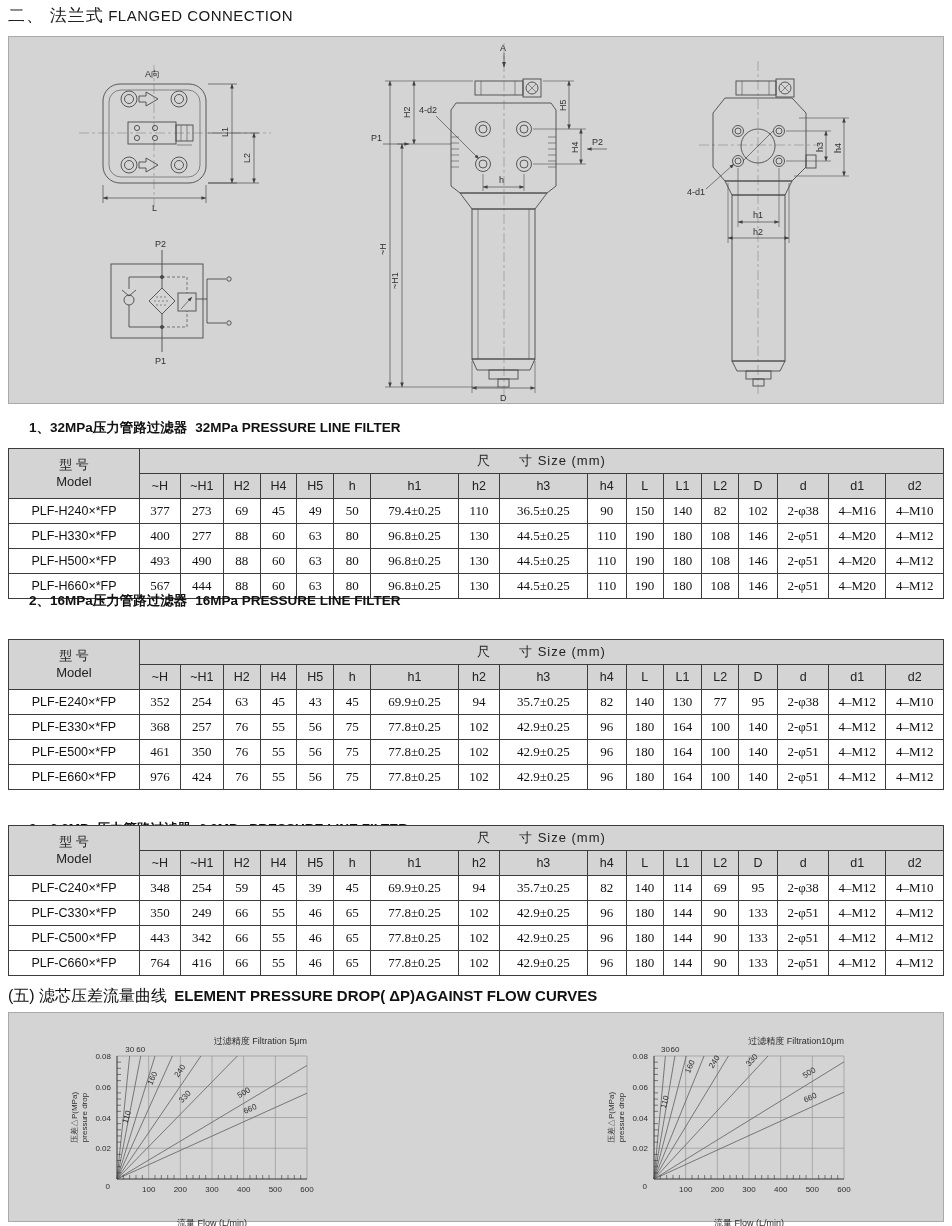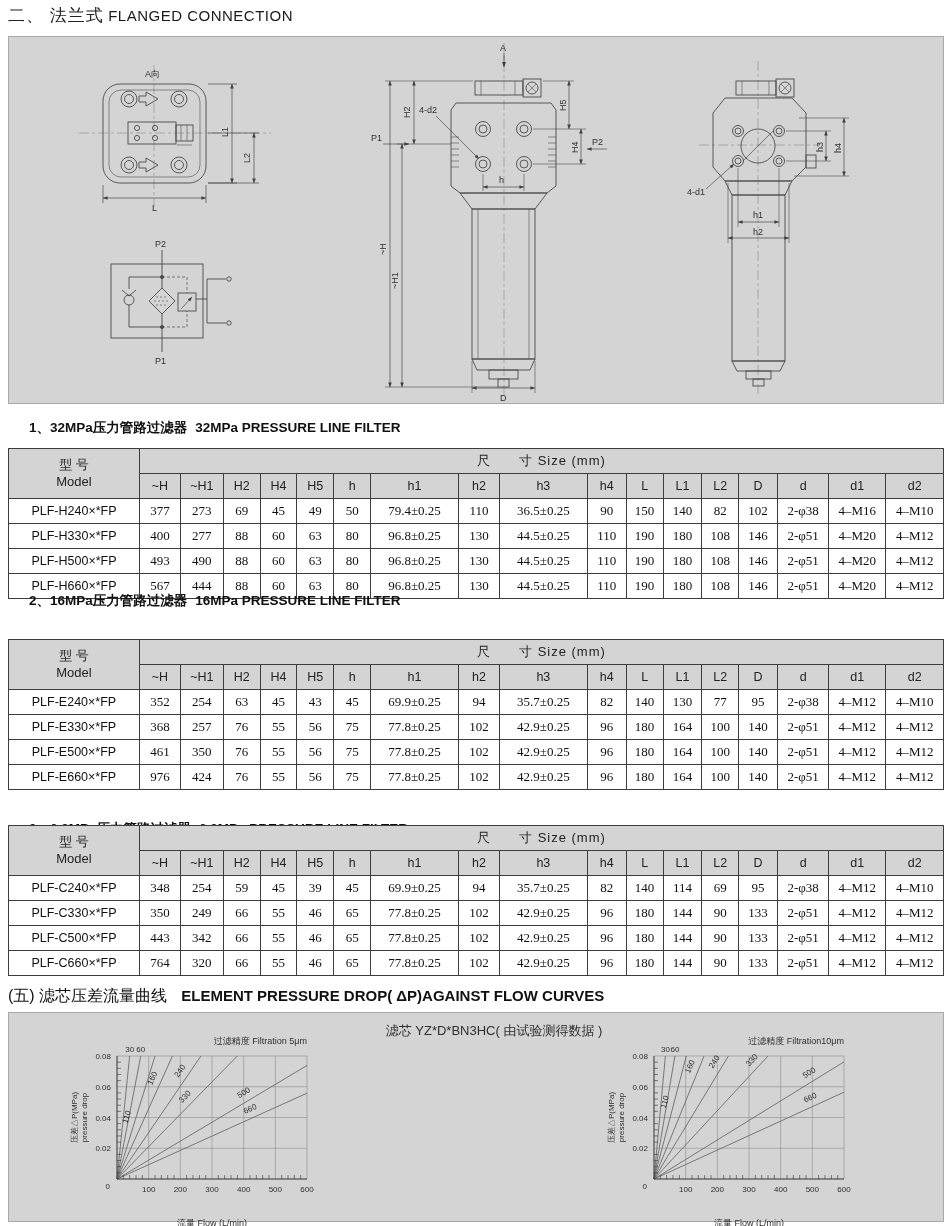--- a/index.html
+++ b/index.html
@@ -20,21 +20,21 @@
   table.dim{border-collapse:collapse;table-layout:fixed;width:936px;position:absolute;left:8px;background:#fff;}
   table.dim th,table.dim td{border:1px solid #3c3c3c;text-align:center;vertical-align:middle;padding:0 1px;height:24px;overflow:hidden;}
   table.dim th{background:#d4d4d4;font-weight:normal;font-size:12.5px;color:#222;}
   table.dim th.model-th{font-size:13px;line-height:1.25;}
   table.dim th.size-th{letter-spacing:1px;font-size:13px;}
   table.dim td{font-family:"Liberation Serif",serif;font-size:13px;color:#111;}
   table.dim td.model-td{font-family:"Liberation Sans",sans-serif;font-size:12.5px;}
   
   .sec5{left:8px;top:986px;font-size:15px;color:#111;}
   .sec5 .zh{font-size:16px;}
-  .sec5 .en{font-weight:bold;margin-left:10px;}
+  .sec5 .en{font-weight:bold;margin-left:3px;}
   
   .curves-note{left:335px;top:8px;width:300px;text-align:center;font-size:13px;color:#2e2e2e;line-height:1.55;}
   .chart{position:absolute;top:17px;width:310px;height:200px;}
   .chart-left{left:52px;}
   .chart-right{left:589px;}
   svg text{font-family:"Liberation Sans",sans-serif;}
   .drawing-panel svg text{font-size:9px;fill:#2f2f2f;}
 </style>
 </head>
 <body>
@@ -629,21 +629,21 @@
         <td>144</td>
         <td>90</td>
         <td>133</td>
         <td>2-φ51</td>
         <td>4–M12</td>
         <td>4–M12</td>
       </tr>
       <tr>
         <td class="model-td">PLF-C660×*FP</td>
         <td>764</td>
-        <td>320</td>
+        <td>416</td>
         <td>66</td>
         <td>55</td>
         <td>46</td>
         <td>65</td>
         <td>77.8±0.25</td>
         <td>102</td>
         <td>42.9±0.25</td>
         <td>96</td>
         <td>180</td>
         <td>144</td>
@@ -656,21 +656,20 @@
     </tbody>
   </table>
 
 <div class="abs sec5">
   <span class="zh">(五) 滤芯压差流量曲线</span>
   <span class="en">ELEMENT PRESSURE DROP( ΔP)AGAINST FLOW CURVES</span>
 </div>
 
 <div class="abs gray-panel curves-panel">
   <div class="abs curves-note">
-    <div>滤芯 YZ*D*BN3HC( 由试验测得数据 )</div>
   </div>
   <div class="chart chart-left"><svg width="310" height="200" viewBox="0 0 310 200">
         <line x1="87.66666666666666" y1="26" x2="87.66666666666666" y2="149" stroke="#979797" stroke-width="0.7"></line>
         <line x1="119.33333333333333" y1="26" x2="119.33333333333333" y2="149" stroke="#979797" stroke-width="0.7"></line>
         <line x1="151" y1="26" x2="151" y2="149" stroke="#979797" stroke-width="0.7"></line>
         <line x1="182.66666666666666" y1="26" x2="182.66666666666666" y2="149" stroke="#979797" stroke-width="0.7"></line>
         <line x1="214.33333333333334" y1="26" x2="214.33333333333334" y2="149" stroke="#979797" stroke-width="0.7"></line>
         <line x1="246" y1="26" x2="246" y2="149" stroke="#979797" stroke-width="0.7"></line>
         <line x1="56" y1="118.25" x2="246" y2="118.25" stroke="#979797" stroke-width="0.7"></line>
         <line x1="56" y1="87.5" x2="246" y2="87.5" stroke="#979797" stroke-width="0.7"></line>

